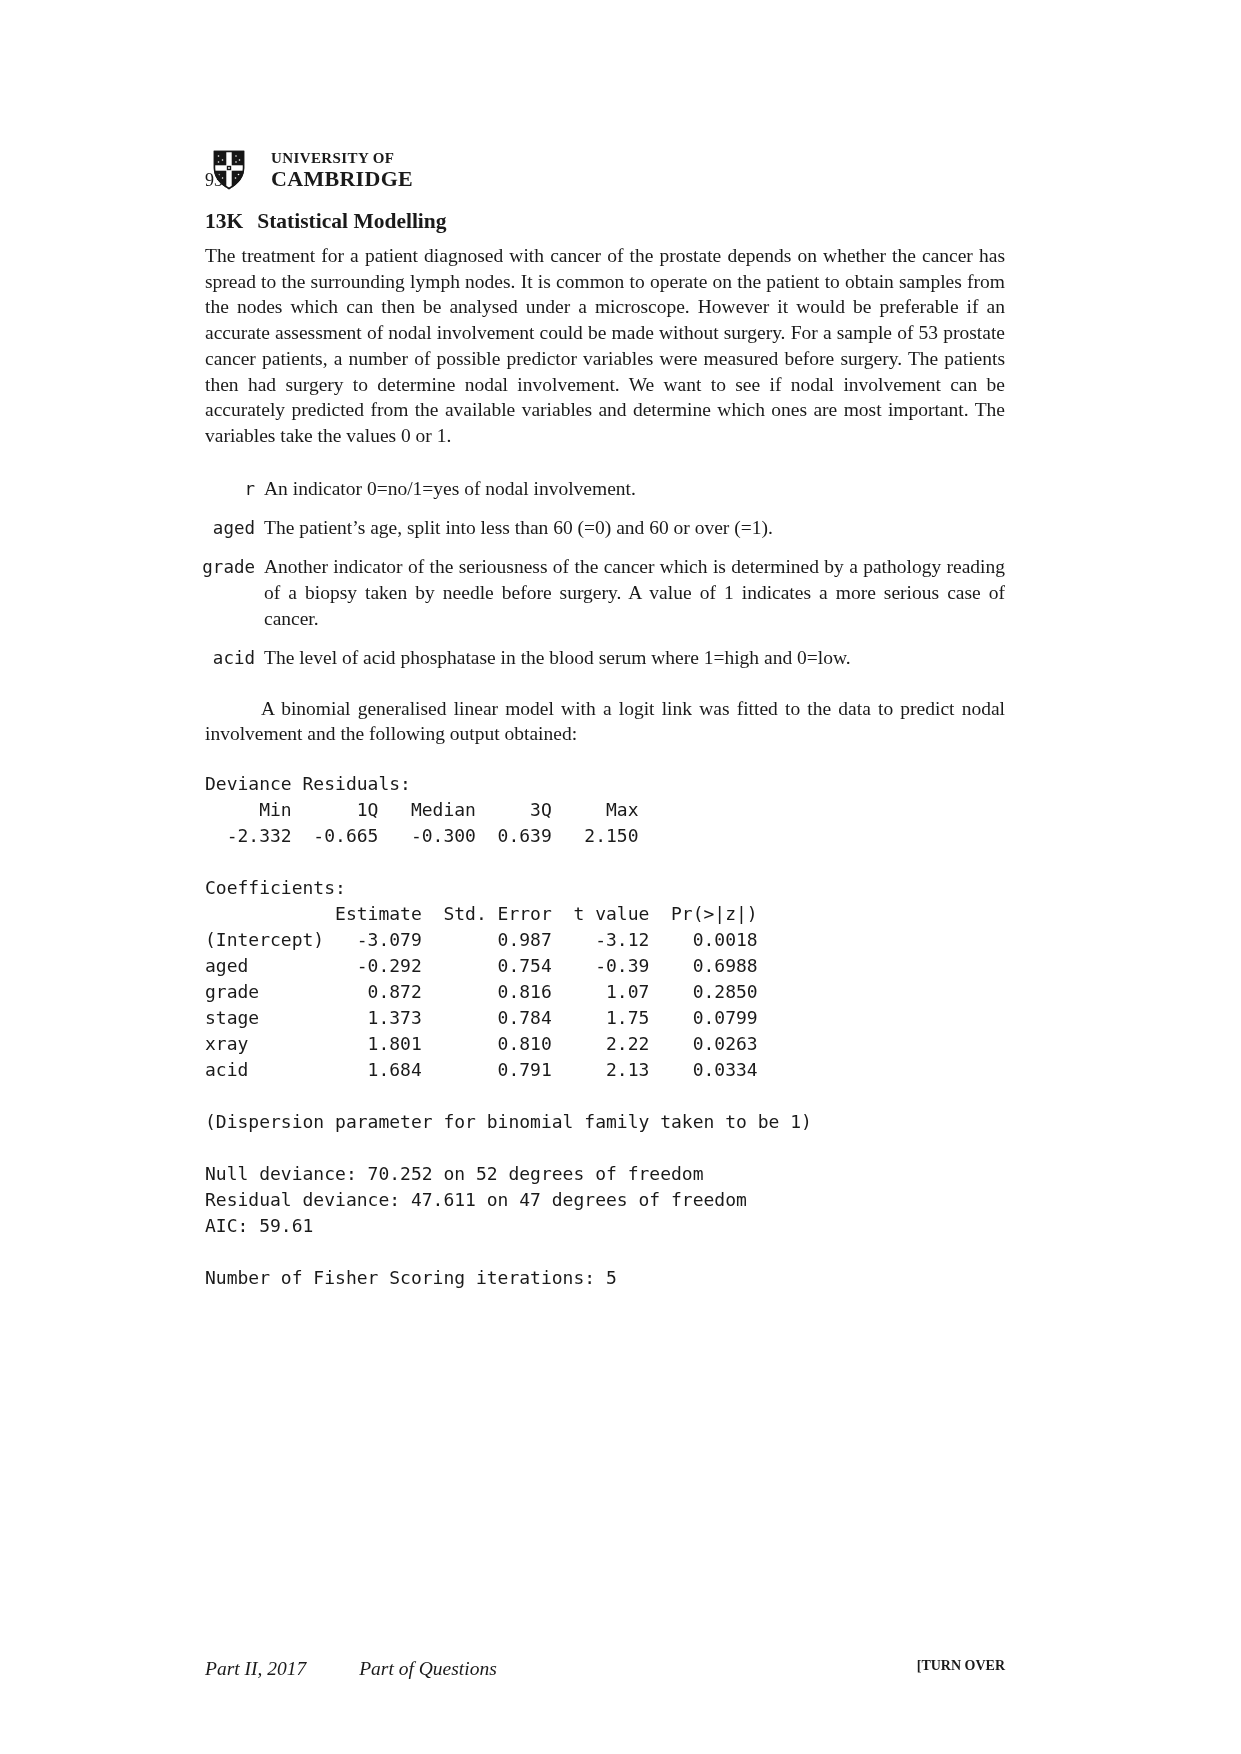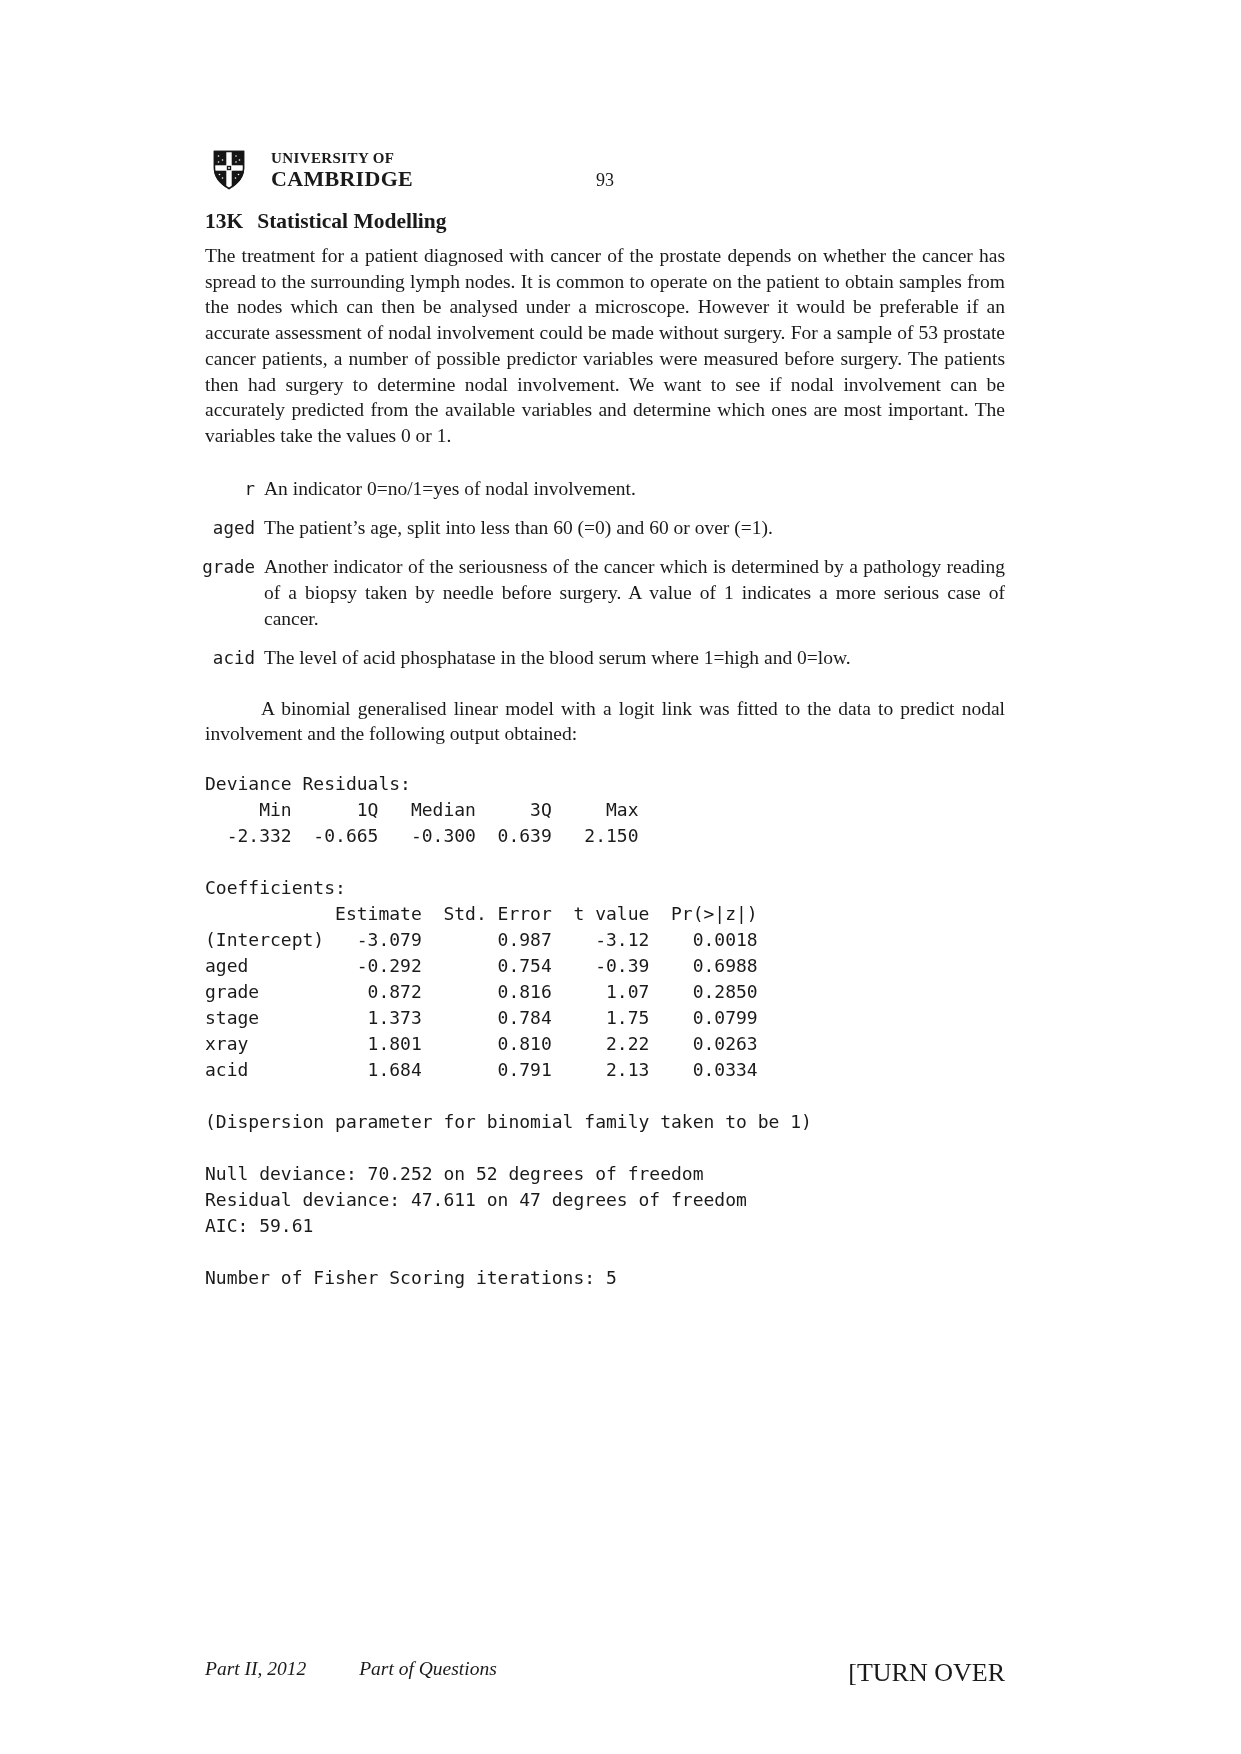--- a/index.html
+++ b/index.html
@@ -13,21 +13,21 @@
   }
   
   .brand{position:absolute;left:213px;top:150px;display:flex;align-items:center;gap:26px;}
   .crest{width:32px;height:40px;flex:none;}
   .crest svg{display:block;width:32px;height:40px;}
   .brand-text{line-height:1;}
   .brand-line1{font-size:15px;font-weight:700;letter-spacing:.4px;}
   .brand-line2{font-size:22px;font-weight:700;letter-spacing:.3px;margin-top:2px;}
   .page-number{
     position:absolute;left:205px;top:170px;width:800px;
-    text-align:center;font-size:18px;
+    font-size:18px;
   }
   
   .content{position:absolute;left:205px;top:208px;width:800px;}
   .title{margin:0 0 9px 0;font-size:21.5px;font-weight:700;line-height:26px;}
   .title .code{display:inline-block;margin-right:14px;}
   .intro{margin:0;font-size:19.5px;line-height:25.7px;text-align:justify;}
   
   .vars{margin:27px 0 0 0;}
   .var-row{display:flex;margin-bottom:13px;font-size:19.5px;line-height:26px;}
   .var-row dt{
@@ -39,21 +39,21 @@
   .r-output{
     margin:24px 0 0 0;
     font-family:"DejaVu Sans Mono",monospace;
     font-size:18px;line-height:26px;
     white-space:pre;
   }
   
   .footer{position:absolute;left:205px;top:1658px;width:800px;font-size:19.5px;}
   .f-left{font-style:italic;}
   .f-center{font-style:italic;margin-left:48px;}
-  .f-right{float:right;font-weight:400;font-size:26px;font-style:normal;}
+  .f-right{float:right;font-weight:700;font-size:14px;font-style:normal;}
 </style>
 </head>
 <body>
 
 <div class="page">
 
   <header class="brand">
     <div class="crest">
       <svg viewBox="0 0 32 40" xmlns="http://www.w3.org/2000/svg">
         <path d="M1.5,1.5 H30.5 V18 C30.5,29 23,34.5 16,38.5 C9,34.5 1.5,29 1.5,18 Z" fill="#161616" stroke="#161616" stroke-width="1.5"></path>
@@ -126,18 +126,18 @@
 (Dispersion parameter for binomial family taken to be 1)
 
 Null deviance: 70.252 on 52 degrees of freedom
 Residual deviance: 47.611 on 47 degrees of freedom
 AIC: 59.61
 
 Number of Fisher Scoring iterations: 5</pre>
   </main>
 
   <footer class="footer">
-    <span class="f-left">Part II, 2012</span>
+    <span class="f-left">Part II, 2017</span>
     <span class="f-center">Part of Questions</span>
     <span class="f-right">[TURN OVER</span>
   </footer>
 
 </div>
 
 </body></html>

